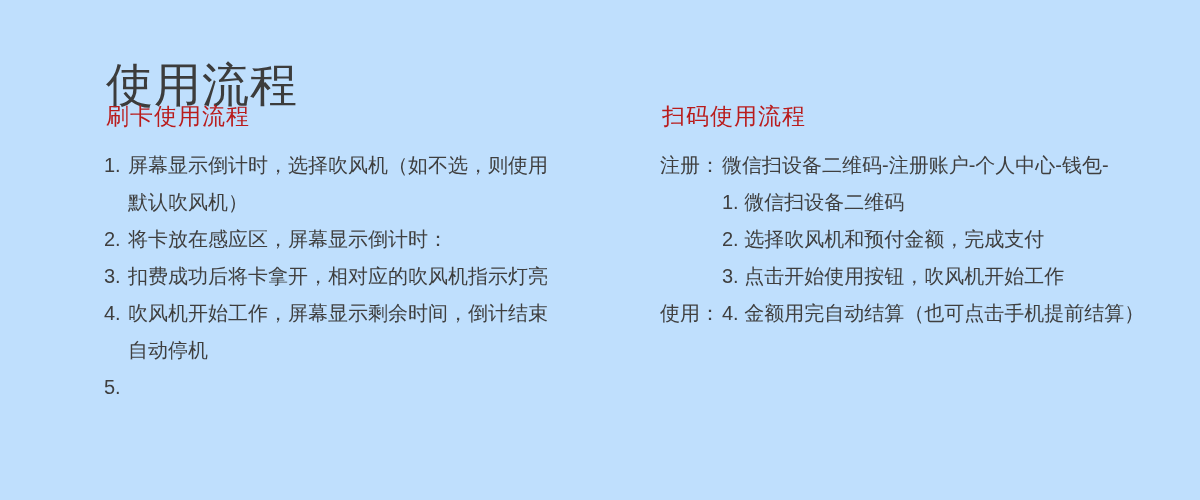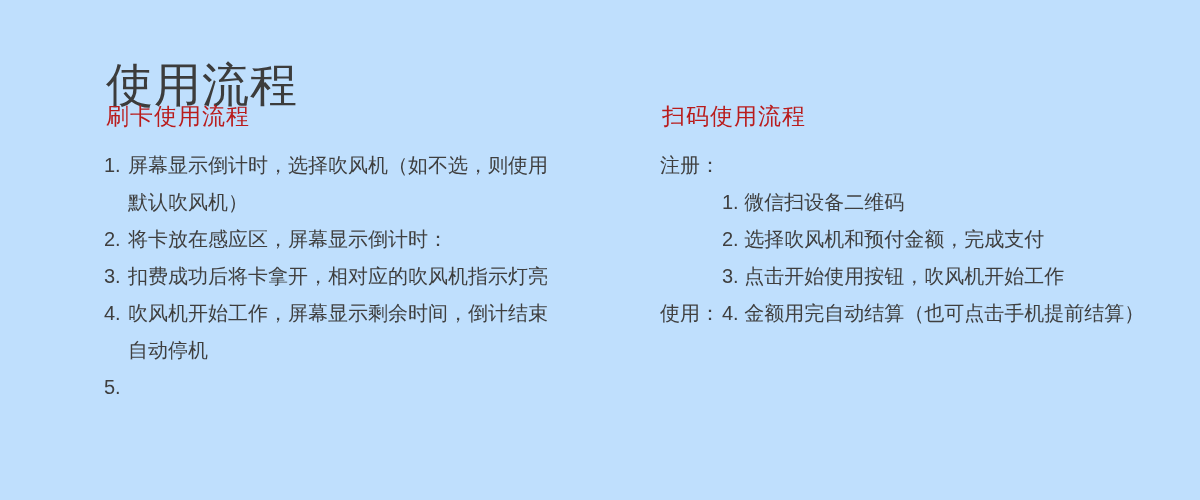--- a/index.html
+++ b/index.html
@@ -163,20 +163,21 @@
 
       </ol>
     </div>
 
     <div class="col col-right">
       <h2 class="section-title">扫码使用流程</h2>
 
       <div class="def-row">
         <div class="def-label">注册：</div>
         <div class="def-body">
+          <span class="line">微信扫设备二维码-注册账户-个人中心-钱包-</span>
         </div>
       </div>
 
       <div class="def-row">
         <div class="def-label">使用：</div>
         <div class="def-body">
           <ul class="num-list">
             <li>1. 微信扫设备二维码</li>
             <li>2. 选择吹风机和预付金额，完成支付</li>
             <li>3. 点击开始使用按钮，吹风机开始工作</li>

